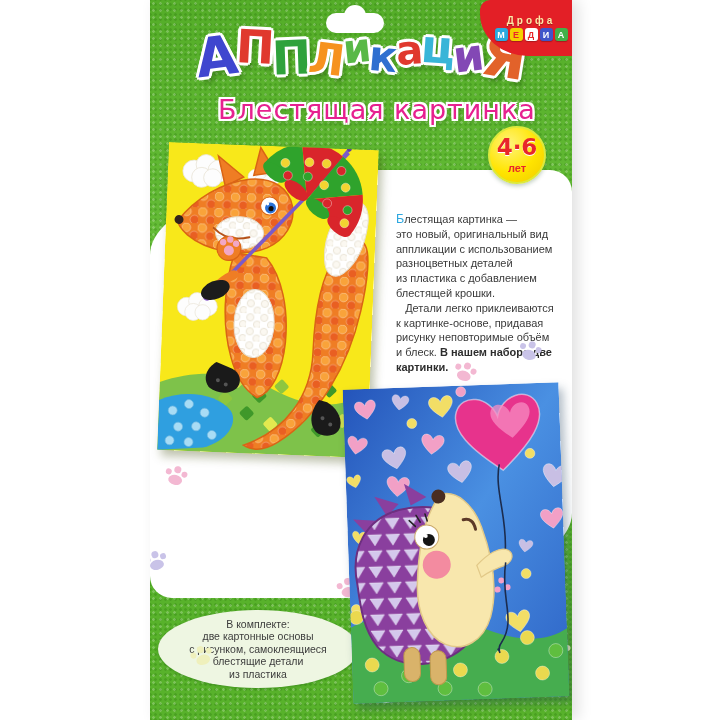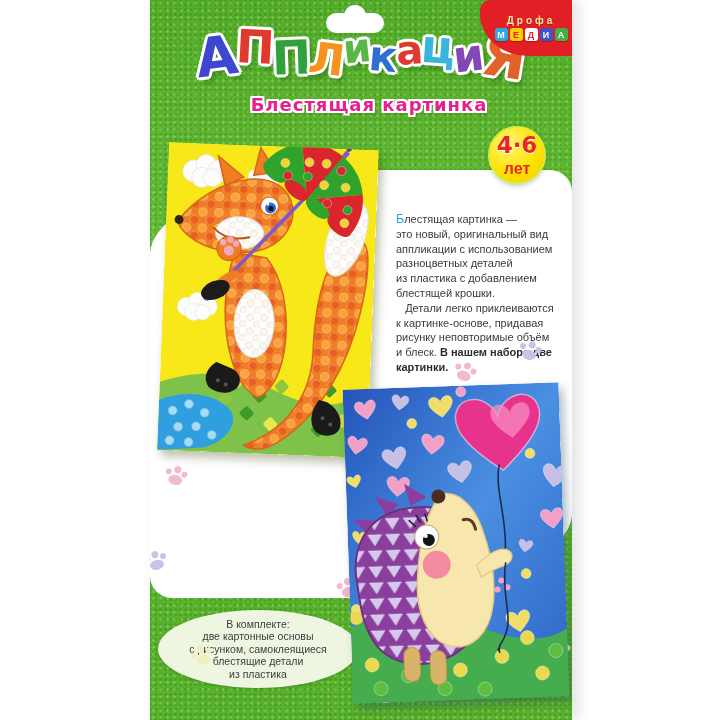--- a/index.html
+++ b/index.html
@@ -39,32 +39,32 @@
   .tl:nth-of-type(1){font-size:54px;transform:rotate(-7deg);top:4px;}
   .tl:nth-of-type(2){font-size:46px;transform:rotate(3deg);top:-2px;}
   .tl:nth-of-type(3){font-size:47px;transform:rotate(-2deg);top:8px;}
   .tl:nth-of-type(4){font-size:43px;transform:rotate(7deg);top:12px;}
   .tl:nth-of-type(5){font-size:40px;transform:rotate(-6deg);top:2px;}
   .tl:nth-of-type(6){font-size:42px;transform:rotate(5deg);top:10px;}
   .tl:nth-of-type(7){font-size:40px;transform:rotate(-4deg);top:4px;}
   .tl:nth-of-type(8){font-size:46px;transform:rotate(4deg);top:-2px;}
   .tl:nth-of-type(9){font-size:44px;transform:rotate(-7deg);top:8px;}
   .tl:nth-of-type(10){font-size:58px;transform:rotate(9deg);top:2px;}
-  .subtitle{position:absolute;left:18px;top:94px;width:402px;text-align:center;z-index:3;
-    font-family:"DejaVu Sans",sans-serif;font-weight:bold;font-size:18px;letter-spacing:1px;color:#e6218f;
+  .subtitle{position:absolute;left:26px;top:94px;width:402px;text-align:center;z-index:3;
+    font-family:"DejaVu Sans",sans-serif;font-weight:normal;font-size:27px;letter-spacing:1px;color:#e6218f;
     text-shadow:-2px -2px 0 #fff,2px -2px 0 #fff,-2px 2px 0 #fff,2px 2px 0 #fff,
       0 -2px 0 #fff,0 2px 0 #fff,-2px 0 0 #fff,2px 0 0 #fff,2px 4px 4px rgba(20,60,0,.3);}
   
   .badge{position:absolute;left:338px;top:126px;width:58px;height:58px;border-radius:50%;z-index:4;
     background:radial-gradient(circle at 35% 30%, #fff47a, #ffe400 55%, #efcb00);
     border:2px solid #dce93c;box-sizing:border-box;display:flex;flex-direction:column;
     align-items:center;justify-content:center;box-shadow:0 2px 4px rgba(0,60,0,.25);}
   .badge-range{font-size:23px;font-weight:800;color:#e8262a;line-height:1;font-family:"DejaVu Sans",sans-serif;
     text-shadow:0 1px 0 #fff;}
-  .badge-unit{font-size:16px;font-weight:800;color:#e8262a;line-height:1;margin-top:4px;}
+  .badge-unit{font-size:11px;font-weight:800;color:#e8262a;line-height:1;margin-top:4px;}
   
   .text-right{position:absolute;left:246px;top:212px;width:186px;z-index:2;
     font-size:11px;line-height:14.8px;color:#3a3a3a;white-space:pre-line;}
   .lead-cap{color:#2ba7e0;font-size:12.5px;}
   .bold-seg{font-weight:bold;color:#2d2d2d;}
   .text-left{position:absolute;left:15px;top:484px;width:196px;z-index:2;
     font-size:11px;line-height:12.7px;color:#3a3a3a;white-space:pre-line;}
   
   .oval{position:absolute;left:8px;top:610px;width:200px;height:78px;background:#eef6e2;
     border-radius:50%;z-index:2;display:flex;align-items:center;justify-content:center;

